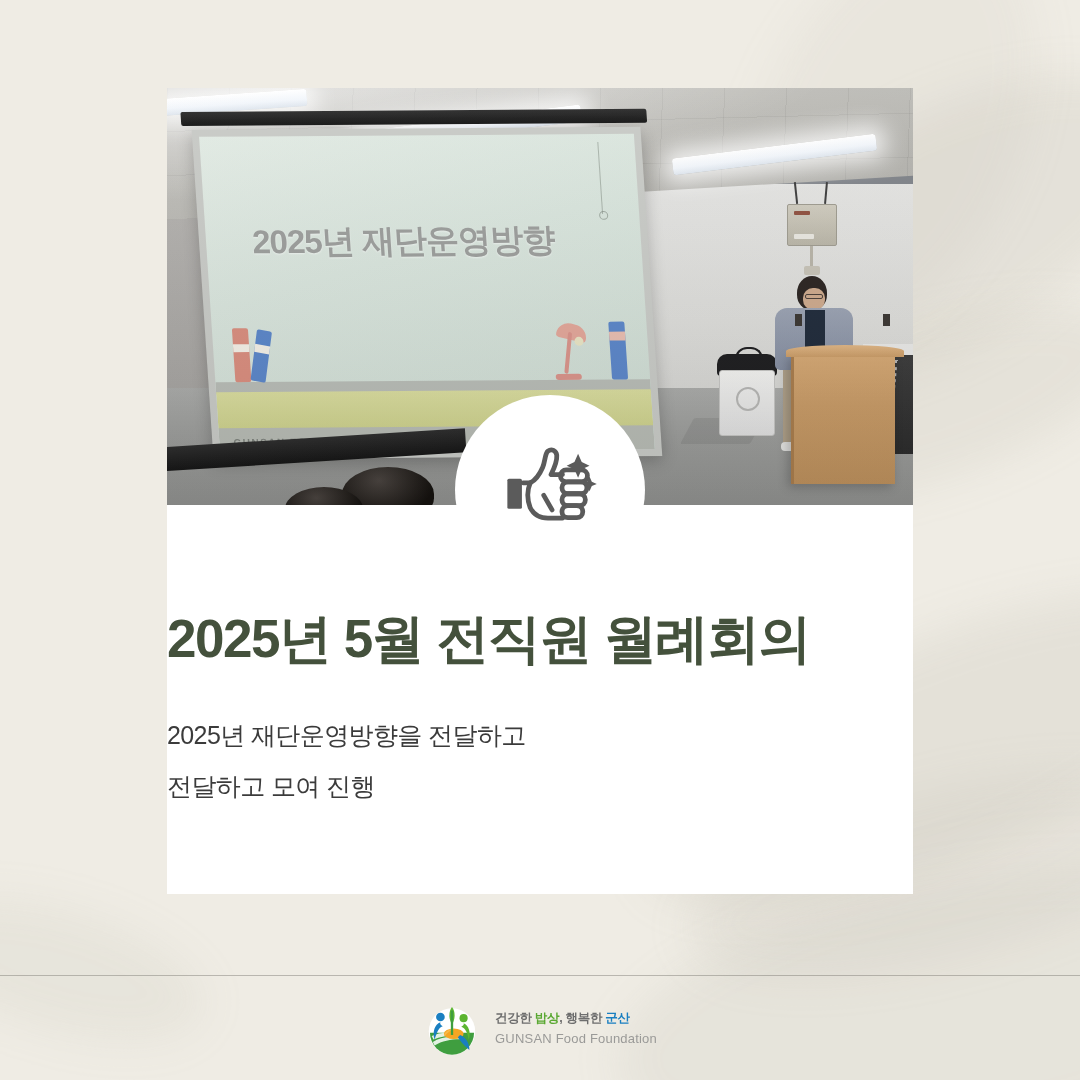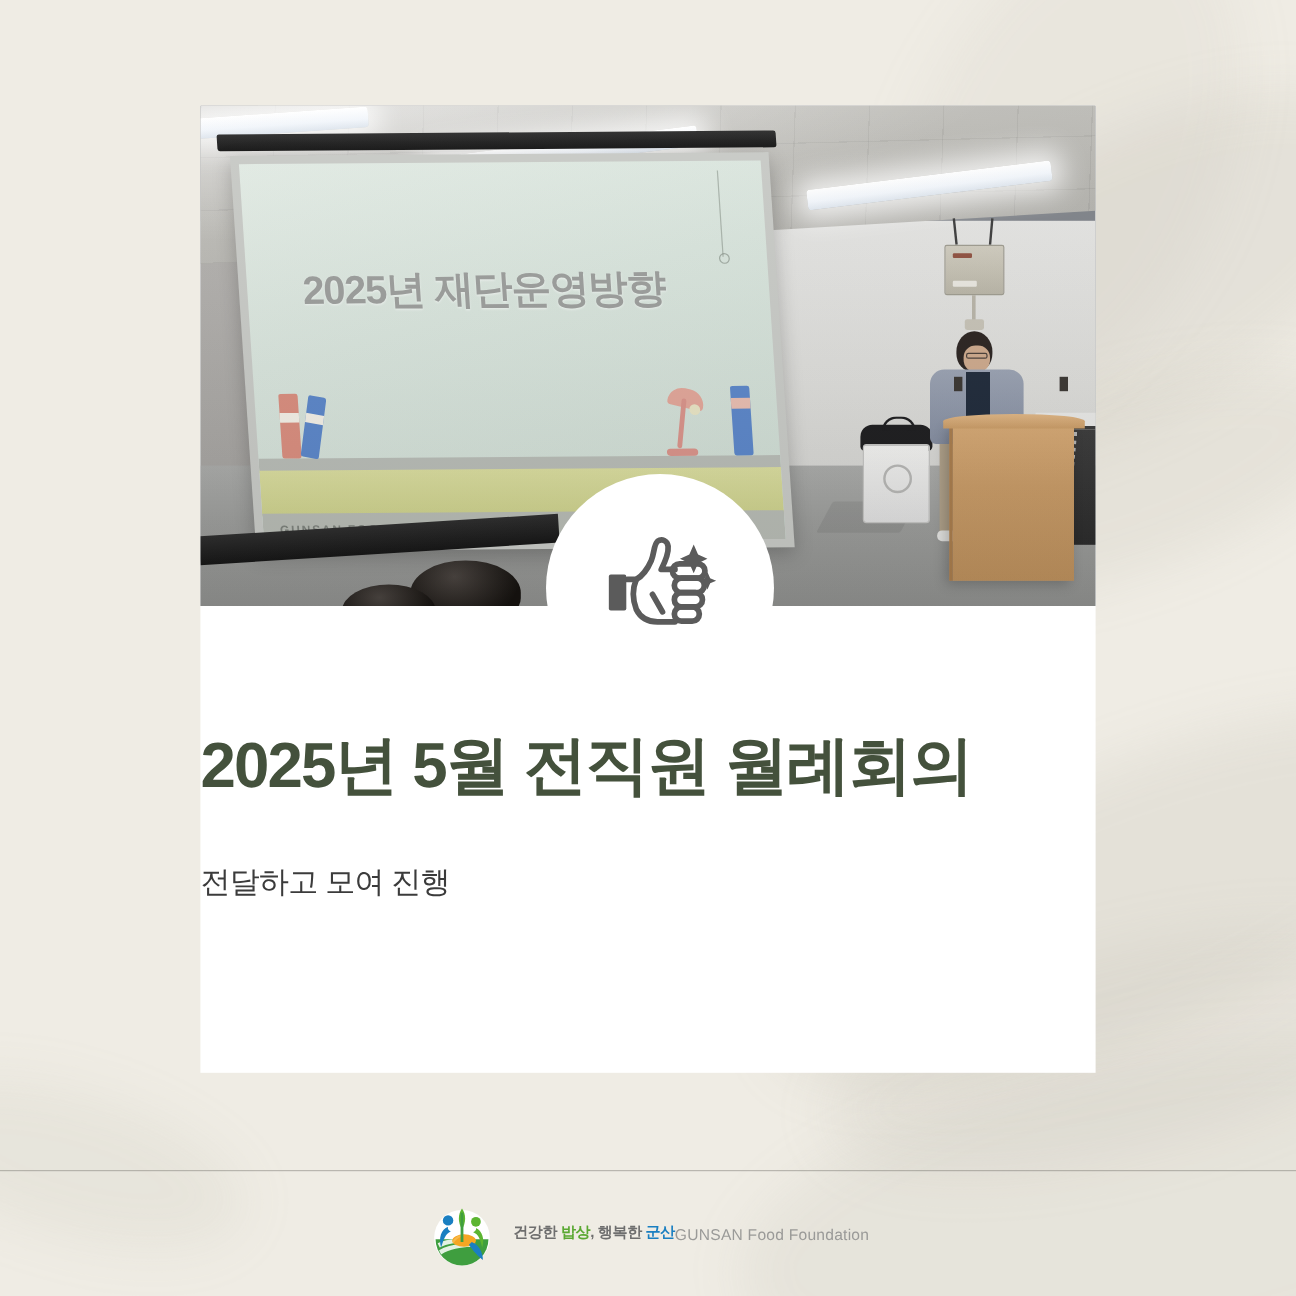--- a/index.html
+++ b/index.html
@@ -330,21 +330,21 @@
   
   .divider {
     position:absolute; left:0; top:975px; width:1080px; height:1px;
     background:rgba(120,118,110,.45);
   }
   .footer {
     position:absolute; left:0; top:976px; width:1080px; height:104px;
     display:flex; align-items:center; justify-content:center; gap:14px;
   }
   .logo-mark { width:58px; height:58px; flex:0 0 58px; }
-  .logo-text { display:flex; flex-direction:row; align-items:flex-start; }
+  .logo-text { display:flex; flex-direction:column; align-items:flex-start; }
   .logo-tagline {
     font-size:12.5px; font-weight:700; color:#6e6e6e; letter-spacing:-.3px;
     margin-bottom:2px;
   }
   .logo-tagline .g { color:#5aa832; }
   .logo-tagline .b { color:#1a7fc1; }
   .logo-name {
     font-size:25px; font-weight:700; color:#1d1d1d; letter-spacing:-1.6px;
     line-height:1.05;
   }
@@ -451,20 +451,21 @@
         </g>
         <rect x="9" y="42" width="14" height="29" rx="1.6" fill="#5b5b5b"></rect>
         <path d="M77 18 L80.5 26 L88 29.5 L80.5 33 L77 41 L73.5 33 L66 29.5 L73.5 26 Z" fill="#5b5b5b"></path>
         <path d="M88 40 L90.2 45 L95 47 L90.2 49 L88 54 L85.8 49 L81 47 L85.8 45 Z" fill="#5b5b5b"></path>
       </svg>
     </div>
 
     <div class="textblock">
       <h1 class="headline">2025년 5월 전직원 월례회의</h1>
       <div class="subline">
+        <div>2025년 재단운영방향을 전달하고</div>
         <div>전달하고 모여 진행</div>
       </div>
     </div>
 
   </div>
 
   <div class="divider"></div>
 
   <div class="footer">
 

